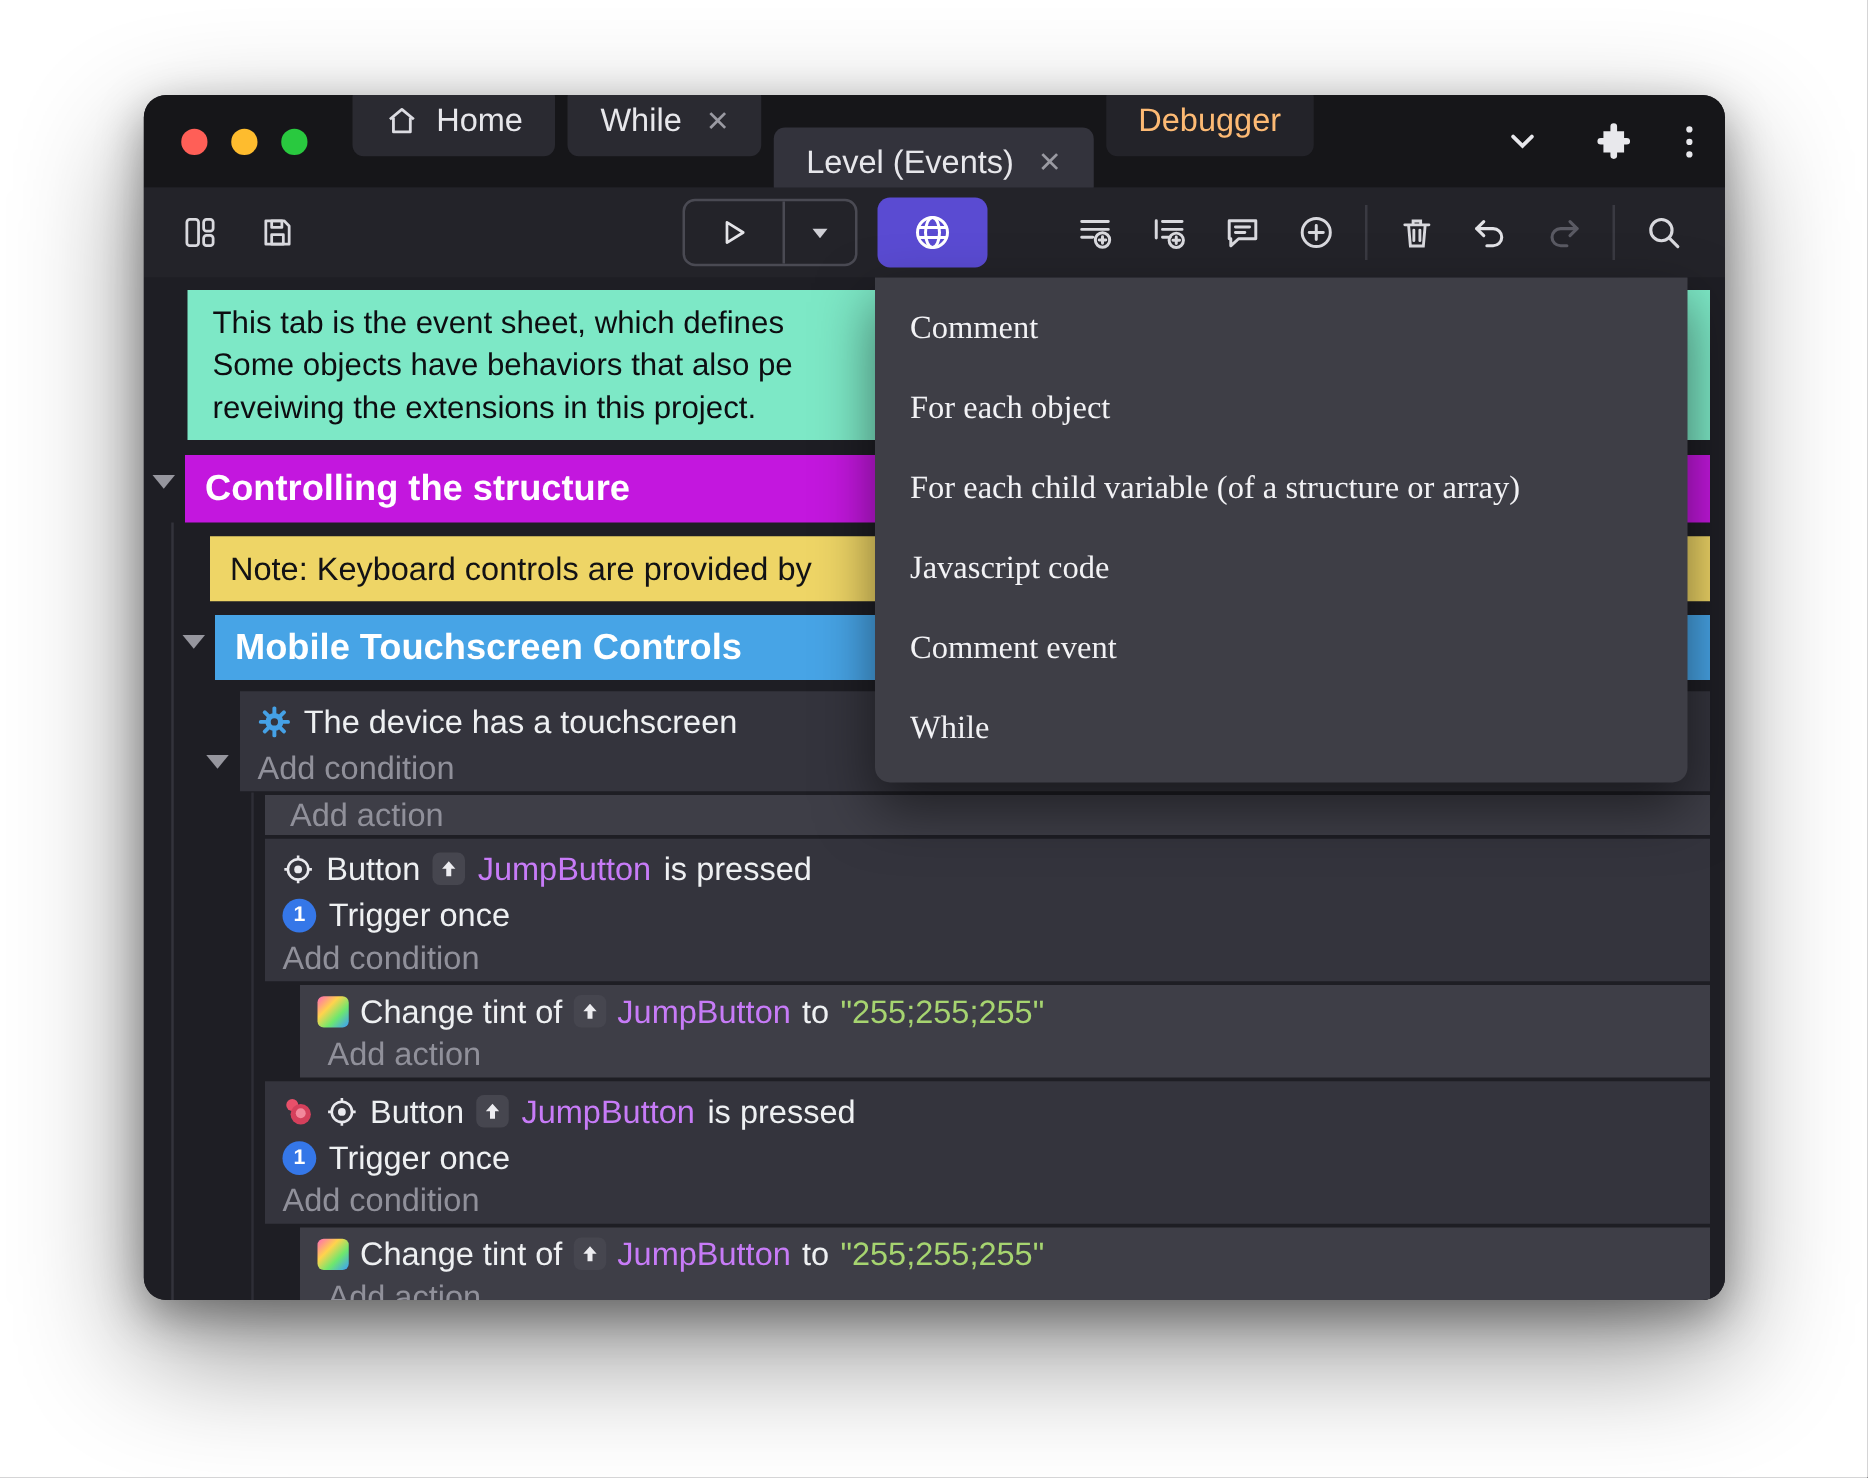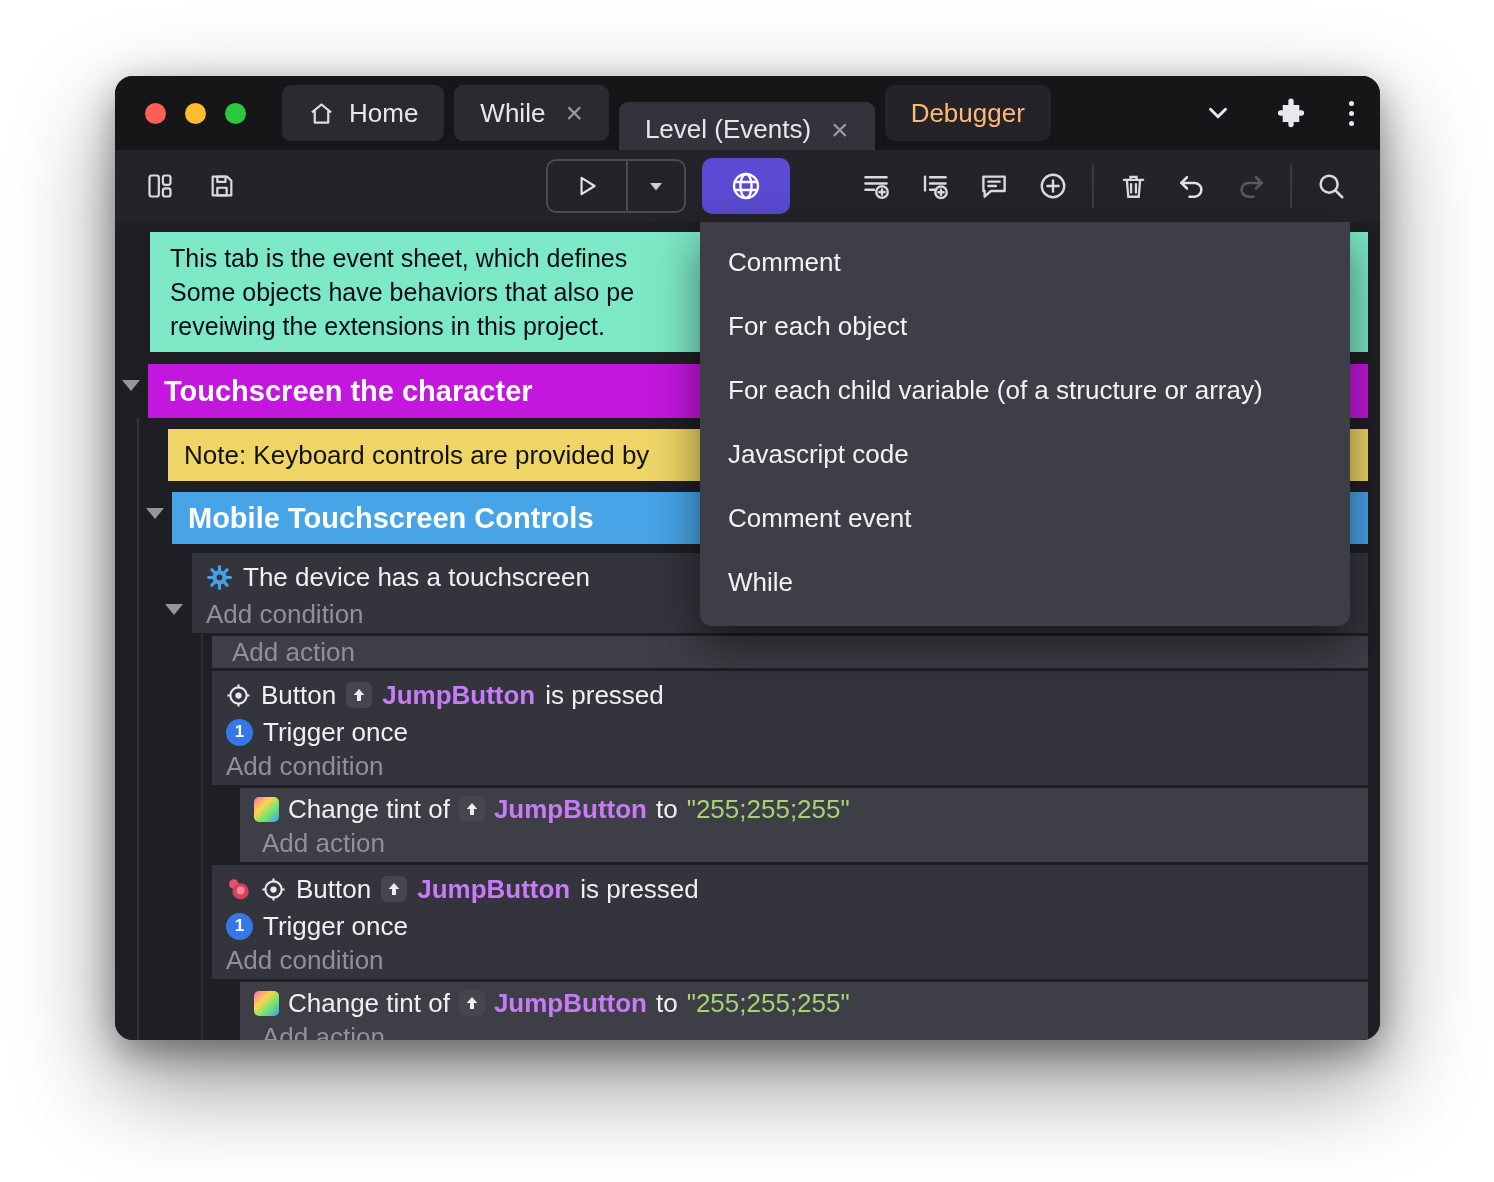--- a/index.html
+++ b/index.html
@@ -13,21 +13,21 @@
     box-shadow:0 40px 100px rgba(0,0,0,.45), 0 12px 36px rgba(0,0,0,.35);
     display:flex; flex-direction:column;
   }
 
   
   .titlebar { height:74px; background:#161619; display:flex; align-items:center; padding:0 26px 0 30px; flex:none; }
   .lights { display:flex; gap:19px; margin-right:36px; }
   .light { width:21px; height:21px; border-radius:50%; }
   .light.red { background:#ff5f57; } .light.yellow { background:#febc2e; } .light.green { background:#29c93f; }
 
-  .tabs { display:flex; gap:10px; align-items:center;border-radius:22px; }
+  .tabs { display:flex; gap:10px; align-items:flex-start;border-radius:22px; }
   .tab { height:56px; display:flex; align-items:center; gap:14px; padding:0 26px; background:#2a2a31; border-radius:9px; color:#e7e7eb; font-size:26px; cursor:default; white-space:nowrap; }
   .tab.active { background:#33333c;margin-top:33px; }
   .tab.dim { background:#232329; color:#fdba74; }
   .tab .close { color:#9a9aa2; font-size:30px; line-height:1; margin-left:6px; }
 
   .tb-right { margin-left:auto; display:flex; align-items:center; gap:42px; }
   .kebab { display:flex; flex-direction:column; gap:5px; }
   .kebab i { width:5px; height:5px; border-radius:50%; background:#e8e8ec; }
 
   
@@ -57,34 +57,35 @@
   .ev1 { margin-left:44px; }
   .ev2 { margin-left:64px; }
   .crow { display:flex; align-items:center; gap:10px; height:40px; font-size:26px; color:#eef0f2; white-space:nowrap; }
   .trow { display:flex; align-items:center; gap:10px; height:34px; font-size:26px; color:#eef0f2; }
   .alink { display:flex; align-items:center; height:34px; font-size:26px; color:#90909a; }
   .solo-action { margin-left:64px; margin-bottom:3px; height:32px; background:#3e3e47; color:#90909a; font-size:26px; display:flex; align-items:center; padding-left:20px; }
   .action-blk { margin-left:92px; margin-bottom:3px; background:#3e3e47; padding:3px 12px 3px 14px; }
   .arow { display:flex; align-items:center; gap:9px; height:36px; font-size:26px; color:#eef0f2; white-space:nowrap; }
   .action-blk .alink { height:32px; padding-left:8px; }
 
-  .objname { color:#c77bf7; font-weight:bold; }
+  .objname { color:#c77bf7; font-weight:normal; }
   .strval { color:#a6d470; }
 
   .badge { width:26px; height:26px; border-radius:6px; background:#46464f; display:inline-flex; align-items:center; justify-content:center; flex:none; }
   .trig { width:27px; height:27px; border-radius:50%; background:#3577e8; color:#fff; font-weight:bold; font-size:17px; display:inline-flex; align-items:center; justify-content:center; flex:none; }
   .tint { width:25px; height:25px; border-radius:5px; background:linear-gradient(135deg,#ff66b8 0%,#ffd34d 35%,#6ee76e 65%,#3a9bff 100%); flex:none; }
 
   .tri { position:absolute; width:0; height:0; border-left:9px solid transparent; border-right:9px solid transparent; border-top:11px solid #96969e; }
 
   
   .ctx-menu {
     position:absolute; left:585px; top:146px; width:650px; z-index:20;
     background:#3e3e46; border-radius:0 0 12px 12px; padding:8px 0 12px;
     box-shadow:0 20px 46px rgba(0,0,0,.5);
+    font-family:Liberation Serif, serif;
   }
   .ctx-item { height:64px; display:flex; align-items:center; padding-left:28px; font-size:26px; color:#f2f2f5; white-space:nowrap; }
   .ctx-item.hl { background:#53535c; }
 </style>
 </head>
 <body>
 
 <div class="page">
   <div class="window">
 
@@ -237,21 +238,21 @@
       <div class="guide" style="left:22px; top:196px; height:622px;"></div>
       <div class="guide" style="left:86px; top:412px; height:406px; background:#2e2e36;"></div>
 
       <div class="blk comment-blk">
         <div>This tab is the event sheet, which defines</div>
         <div>Some objects have behaviors that also pe</div>
         <div>reveiwing the extensions in this project.</div>
       </div>
 
       <div class="blk group-h magenta">
-        <span>Touchscreen the character</span>
+        <span>Controlling the structure</span>
       </div>
 
       <div class="blk note-blk">
         <span>Note: Keyboard controls are provided by</span>
       </div>
 
       <div class="blk group-h blue">
         <span>Mobile Touchscreen Controls</span>
       </div>
 

